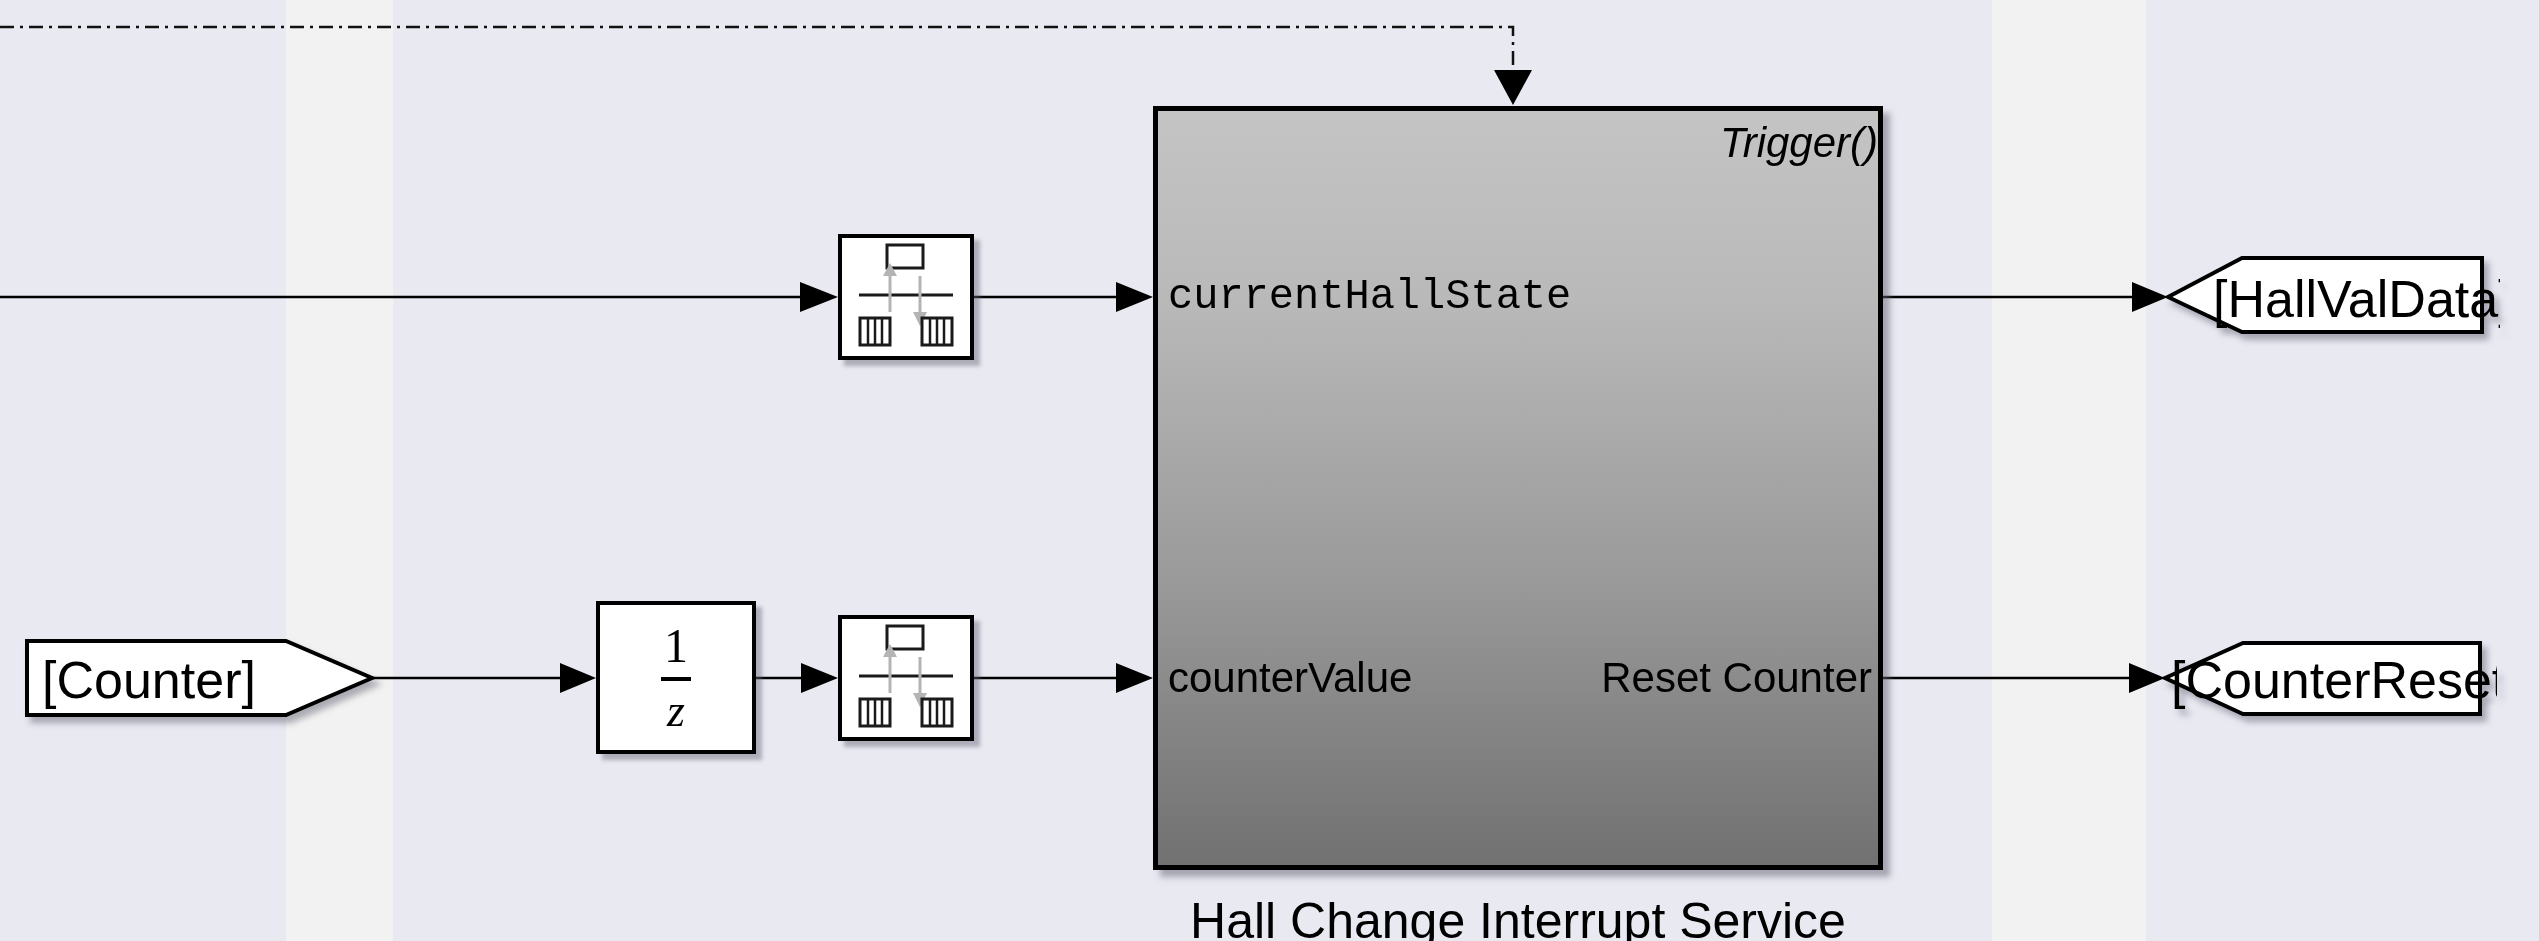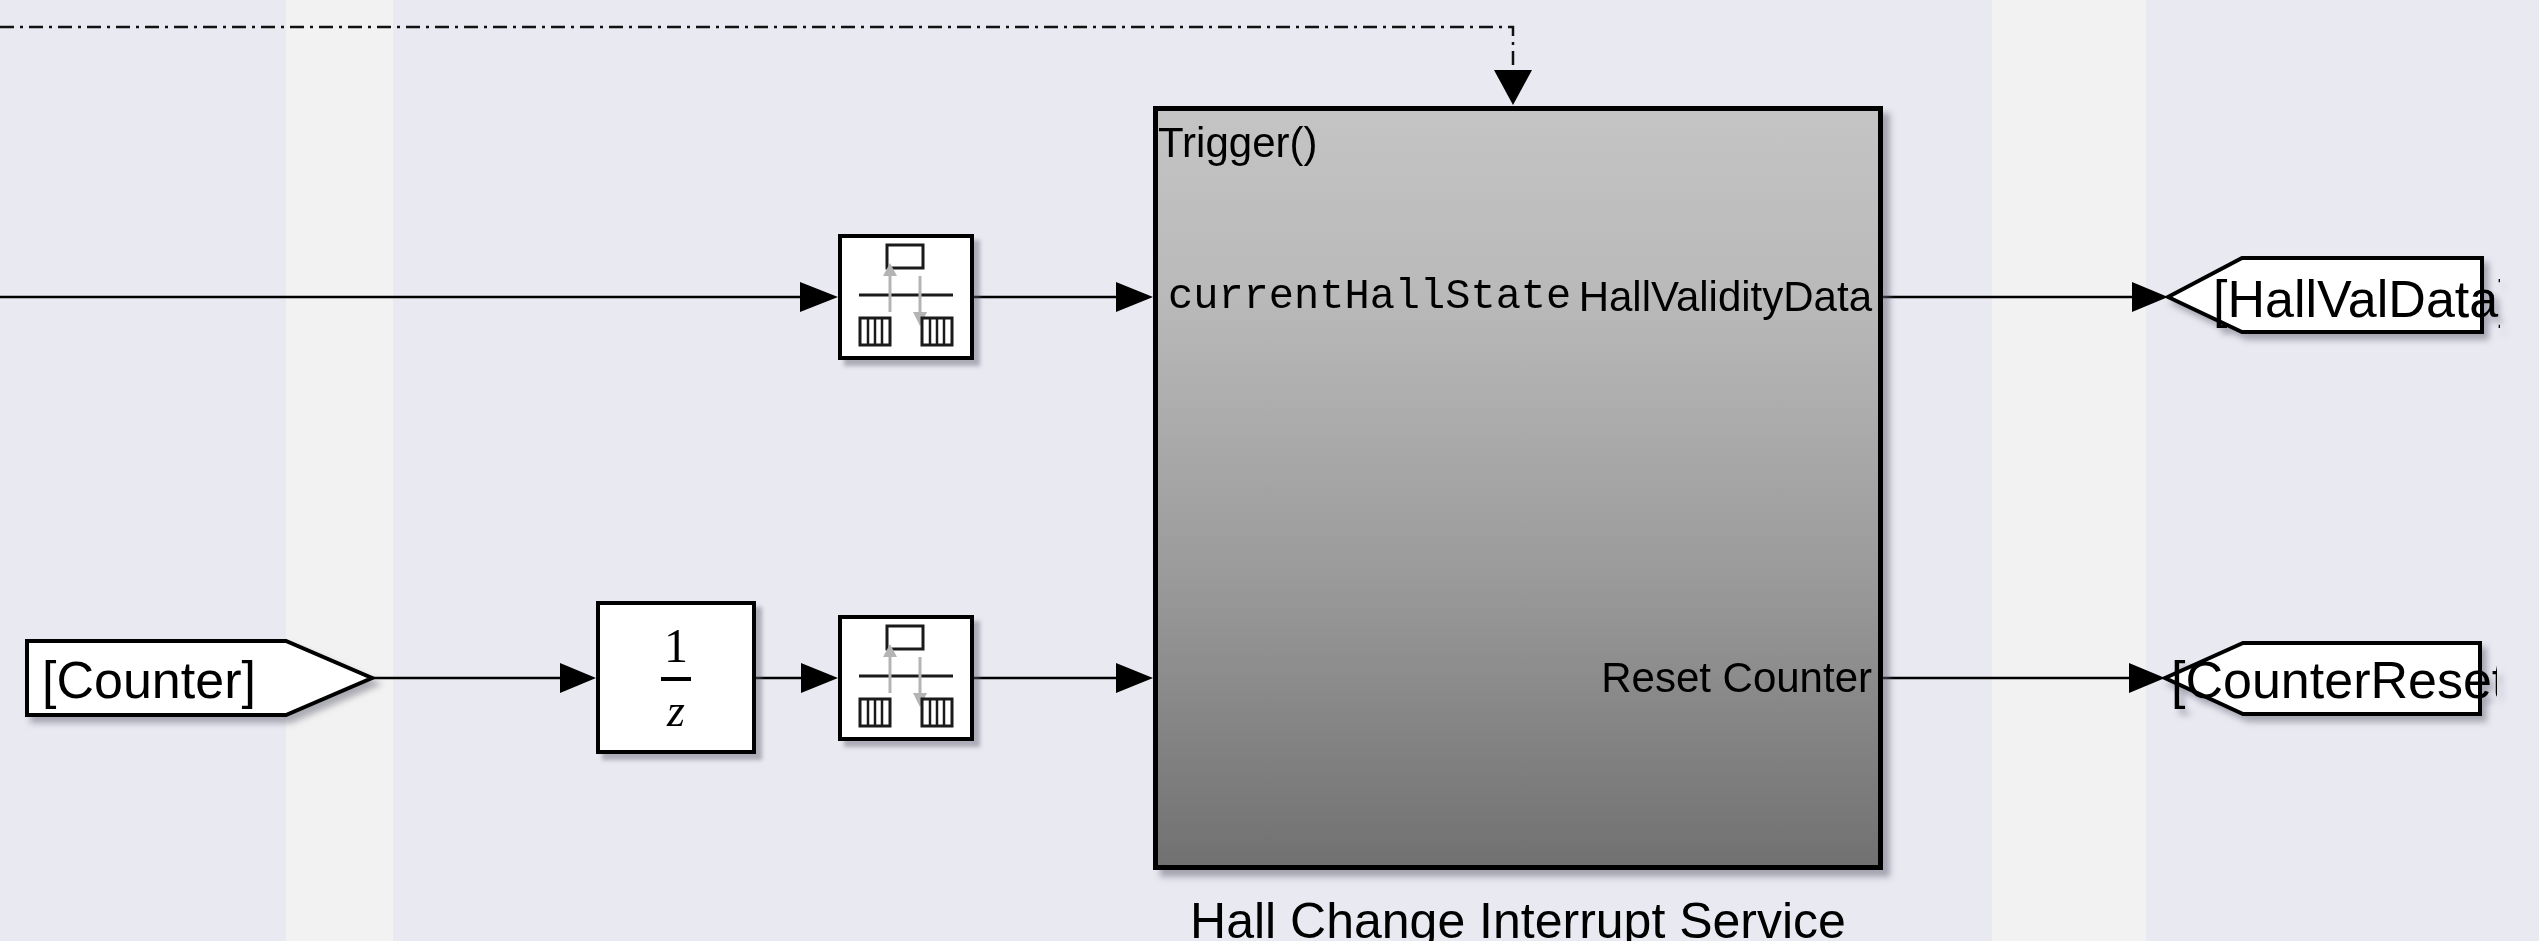--- a/index.html
+++ b/index.html
@@ -27,21 +27,21 @@
   
   .subsystem{
     position:absolute; left:1153px; top:106px; width:730px; height:764px;
     border:5px solid #000;
     background:linear-gradient(180deg,#c4c4c4 0%,#b9b9b9 25%,#9a9a9a 62%,#717171 100%);
     box-shadow:7px 7px 6px rgba(100,100,115,.5);
   }
   .subsystem .lbl{
     position:absolute; color:#000; font-size:42px; line-height:48px; white-space:nowrap;
   }
-  .trigger-lbl{ top:8px; left:0; width:100%; text-align:left; font-size:43px; }
+  .trigger-lbl{ top:8px; left:0; width:100%; text-align:right; font-size:43px;font-style:italic; }
   .in1{ top:162px; left:10px;font-family:Liberation Mono, monospace; }
   .in2{ top:543px; left:10px; }
   .out1{ top:162px; right:6px; text-align:right; }
   .out2{ top:543px; right:6px; text-align:center; }
 
   .block-name{
     position:absolute; left:1153px; top:884px; width:730px;
     text-align:center; font-size:50px; line-height:50px; color:#000; white-space:nowrap;margin-top:12px;
   }
 
@@ -142,21 +142,21 @@
       <rect x="80" y="80" width="30" height="27" fill="none" stroke="#1a1a1a" stroke-width="3"></rect>
       <line x1="88" y1="80" x2="88" y2="107" stroke="#1a1a1a" stroke-width="2.5"></line>
       <line x1="95" y1="80" x2="95" y2="107" stroke="#1a1a1a" stroke-width="2.5"></line>
       <line x1="102" y1="80" x2="102" y2="107" stroke="#1a1a1a" stroke-width="2.5"></line>
     </svg>
   </div>
 
   <div class="subsystem">
     <div class="lbl trigger-lbl">Trigger()</div>
     <div class="lbl in1">currentHallState</div>
-    <div class="lbl out1">HallValidityData</div>
+    <div class="lbl in2">counterValue</div>
     <div class="lbl out2">Reset Counter</div>
   </div>
   <div class="block-name">Hall Change Interrupt Service</div>
 
   <svg class="tag" style="left:2160px; top:250px;" width="340" height="92">
     <polygon points="8,47 82,8 322,8 322,82 82,82"></polygon>
     <text x="53" y="49" text-anchor="start" dominant-baseline="central">[HallValData]</text>
   </svg>
 
   <svg class="tag" style="left:2157px; top:631px;" width="340" height="92">

